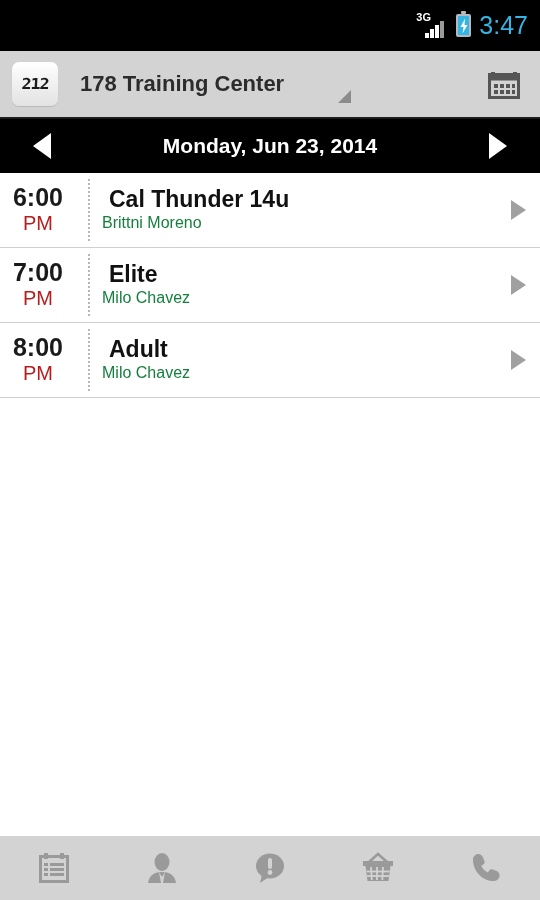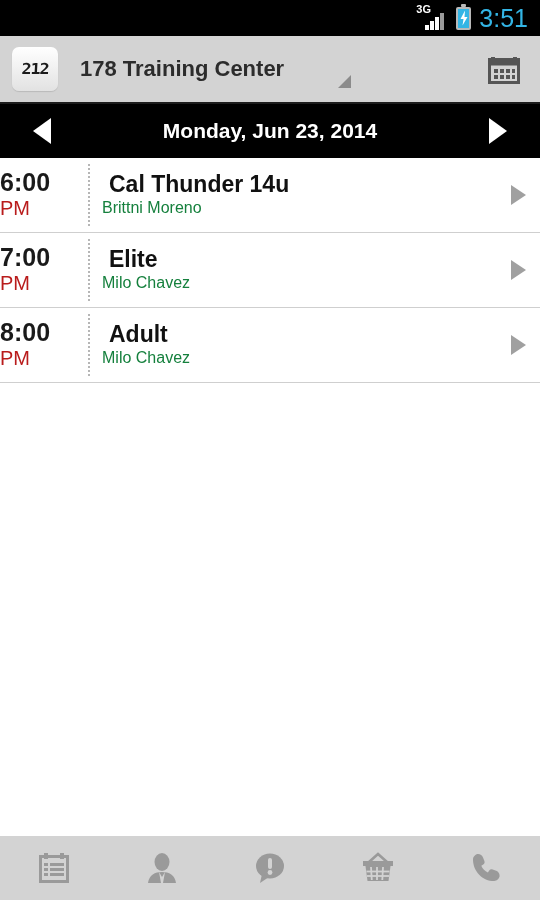--- a/index.html
+++ b/index.html
@@ -18,21 +18,21 @@
     position: relative;
     width: 540px;
     height: 900px;
     display: flex;
     flex-direction: column;
     background: #ffffff;
   }
 
   
   .statusbar {
-    height: 36px;
+    height: 51px;
     background: #000000;
     display: flex;
     align-items: center;
     justify-content: flex-end;
     padding: 0 12px 0 0;
     flex: 0 0 auto;
     box-sizing: border-box;
   }
   .status-right {
     display: flex;
@@ -242,21 +242,21 @@
     height: 75px;
     display: flex;
     align-items: center;
     border-bottom: 1px solid #cfcfcf;
     box-sizing: border-box;
     background: #ffffff;
   }
   .time-col {
     width: 88px;
     flex: 0 0 88px;
-    text-align: left;
+    text-align: center;
     padding-right: 12px;
     box-sizing: border-box;
   }
   .time-main {
     font-size: 25px;
     font-weight: bold;
     color: #1a1a1a;
     line-height: 1.05;
   }
   .time-mer {
@@ -338,21 +338,21 @@
             <i class="on"></i>
             <i class="on"></i>
             <i></i>
         </span>
       </div>
       <div class="battery">
         <svg class="bolt" viewBox="0 0 9 15">
           <polygon points="5.5,0 1,8.5 4,8.5 3,15 8,6.5 5,6.5" fill="#ffffff"></polygon>
         </svg>
       </div>
-      <span class="clock">3:51</span>
+      <span class="clock">3:47</span>
     </div>
   </div>
 
   <div class="appbar">
     <div class="logo">
       <span class="logo-text">212</span>
     </div>
     <div class="app-title-wrap">
       <span class="app-title">178 Training Center</span>
       <span class="spinner-caret"></span>

